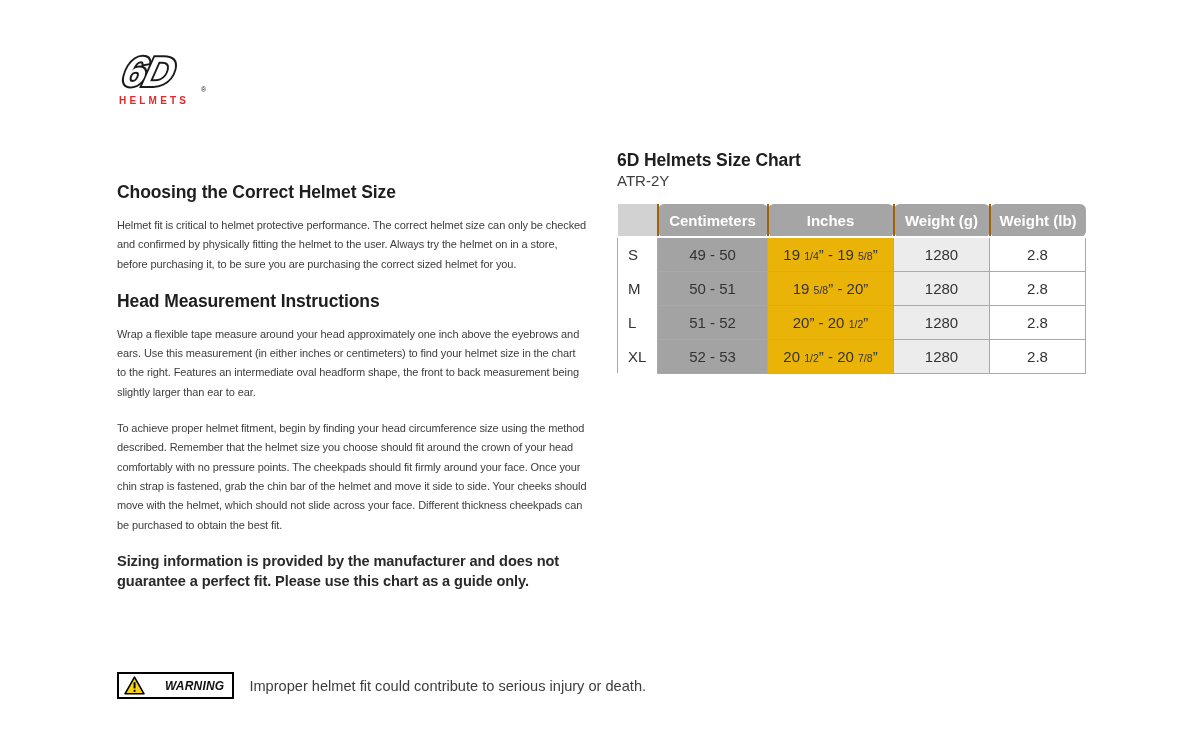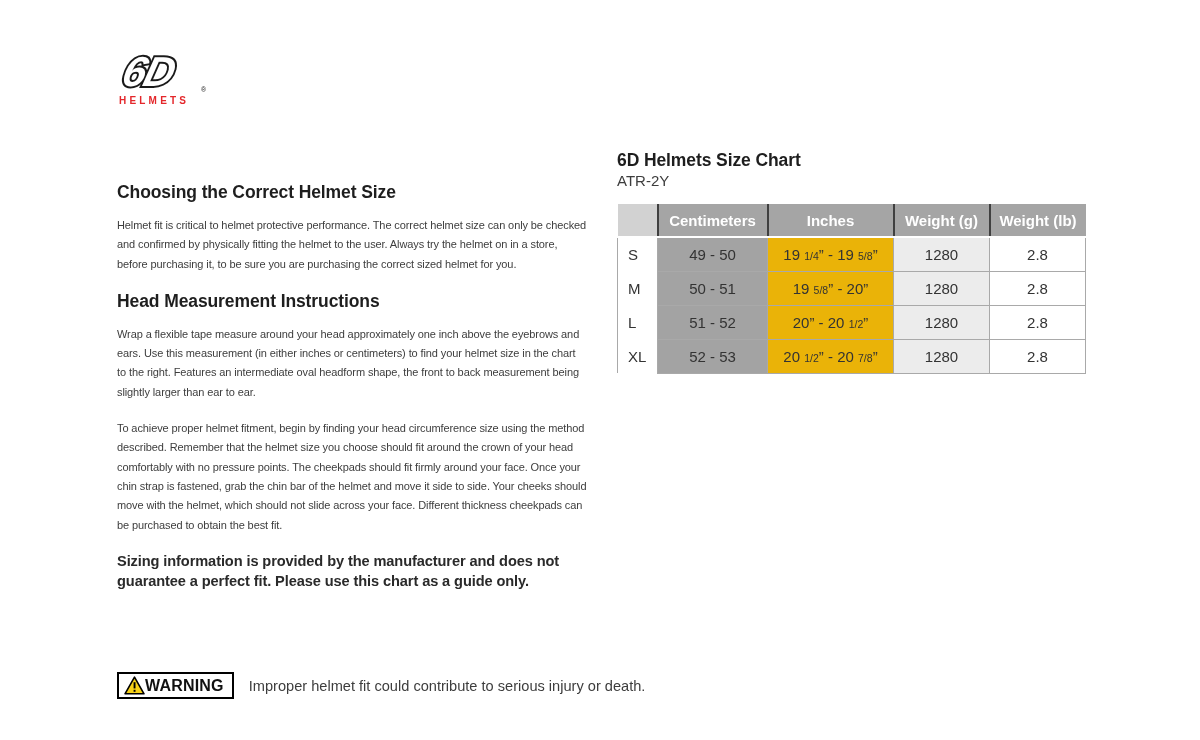--- a/index.html
+++ b/index.html
@@ -39,40 +39,40 @@
   .warning-row {
     position: absolute; left: 117px; top: 672px;
     display: flex; align-items: center;
   }
   .warning-box {
     display: inline-flex; align-items: center;
     border: 2px solid #000; background: #fff;
     padding: 2px 8px 2px 5px; height: 27px;
   }
   .warning-label {
-    font-weight: 800; font-size: 16px; color: #111;
-    letter-spacing: 0.2px; margin-left: 0;
+    font-weight: 800; font-size: 12px; color: #111;
+    letter-spacing: 0.2px; margin-left: 20px; font-style: italic;
   }
   .warning-text { font-size: 14.6px; color: #3d3d3d; margin-left: 15px; }
 
   
   .right-col { position: absolute; left: 617px; top: 150px; width: 470px; }
   h2.chart-title {
     font-size: 17.5px; line-height: 21px; font-weight: 700;
     color: #1e1e1e; margin: 0; letter-spacing: -0.1px;
   }
   .chart-subtitle { font-size: 15px; color: #3d3d3d; margin: 1px 0 15px 0; }
 
   table.size-table { border-collapse: collapse; width: 468px; table-layout: fixed; }
   .size-table th {
     background: #a5a5a5; color: #ffffff; font-weight: 700; font-size: 15px;
     height: 33px; text-align: center; padding: 0;
     border-bottom: 2px solid #ffffff;
   }
-  .size-table th:not(:first-child) { border-left: 2px solid #404040; }
+  .size-table th:not(:first-child) { border-left: 2px solid #a16207; border-radius: 6px; }
   .size-table th.corner { background: #d2d2d2; }
   .size-table td {
     height: 34px; font-size: 15px; color: #333333; text-align: center;
     border: 1px solid #a9a9a9; padding: 0;
   }
   .size-table td.size-cell {
     background: #ffffff; text-align: left; padding-left: 10px;
     border-top: none; border-bottom: none;
   }
   .size-table td.col-cm { background: #a3a3a3; }

